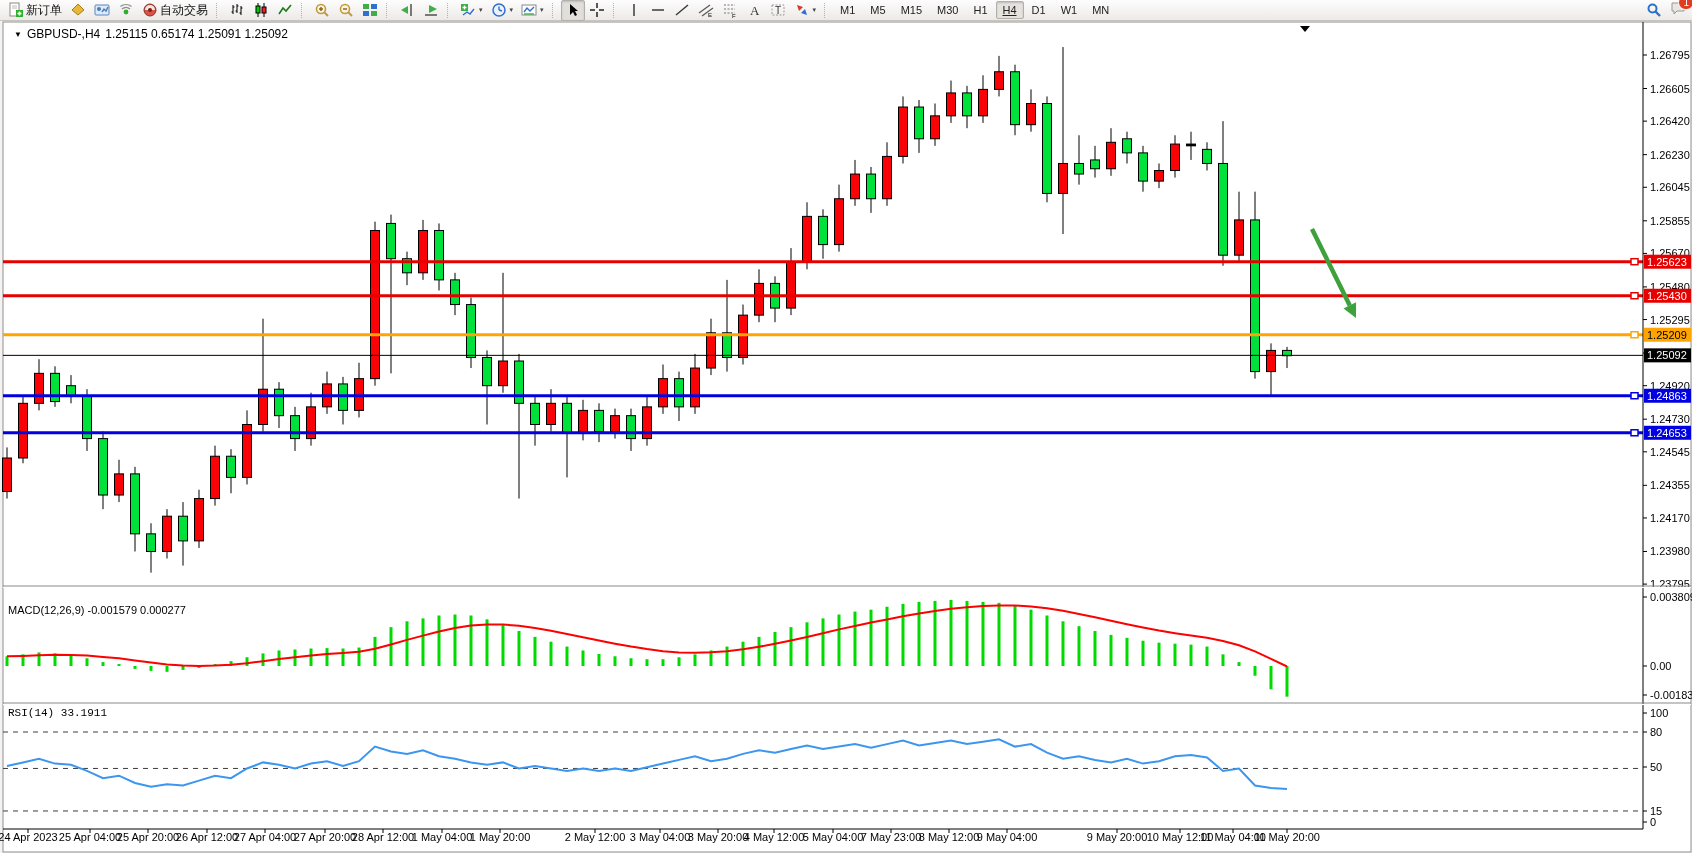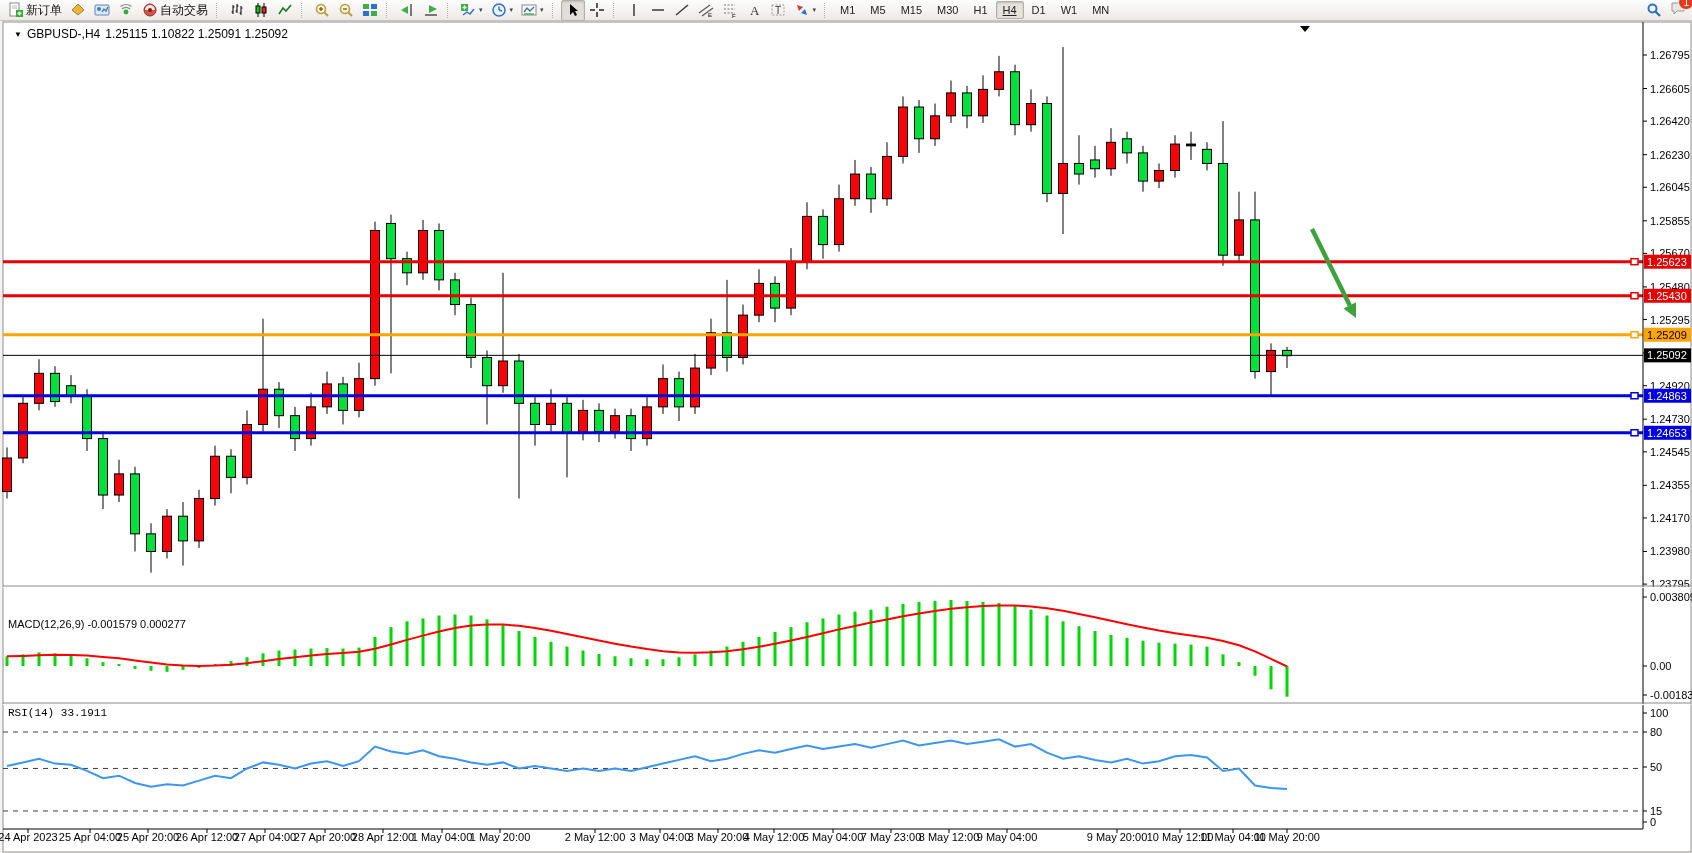--- a/index.html
+++ b/index.html
@@ -617,16 +617,16 @@
     <rect x="1644" y="404.77777777777766" width="47" height="14" fill="#0000e0"></rect>
     <text x="1647" y="415.77777777777766" font-size="11" fill="#ffffff">1.24653</text>
     <polygon points="1300,5 1310,5 1305,11" fill="#000"></polygon>
     <line x1="1312" y1="208" x2="1349.7954779276488" y2="284.4499439900171" stroke="#3da23d" stroke-width="4.5"></line>
     <polygon points="1356,297 1343.5204499226572,287.55220502619267 1356.0705059326403,281.34768295384157" fill="#3da23d"></polygon>
   </svg>
 
 <div class="chart-title">
   <span style="font-size:8px;">▼</span>
   <span>GBPUSD-,H4</span>
-  <span>1.25115 1.10822 1.25091 1.25092</span>
+  <span>1.25115 0.65174 1.25091 1.25092</span>
 </div>
-<div class="pane-label" style="top:618px;">MACD(12,26,9) -0.001579 0.000277</div>
+<div class="pane-label" style="top:604px;">MACD(12,26,9) -0.001579 0.000277</div>
 <div class="pane-label" style="top:707px;font-family:Liberation Mono, monospace;">RSI(14) 33.1911</div>
 
 </body></html>

